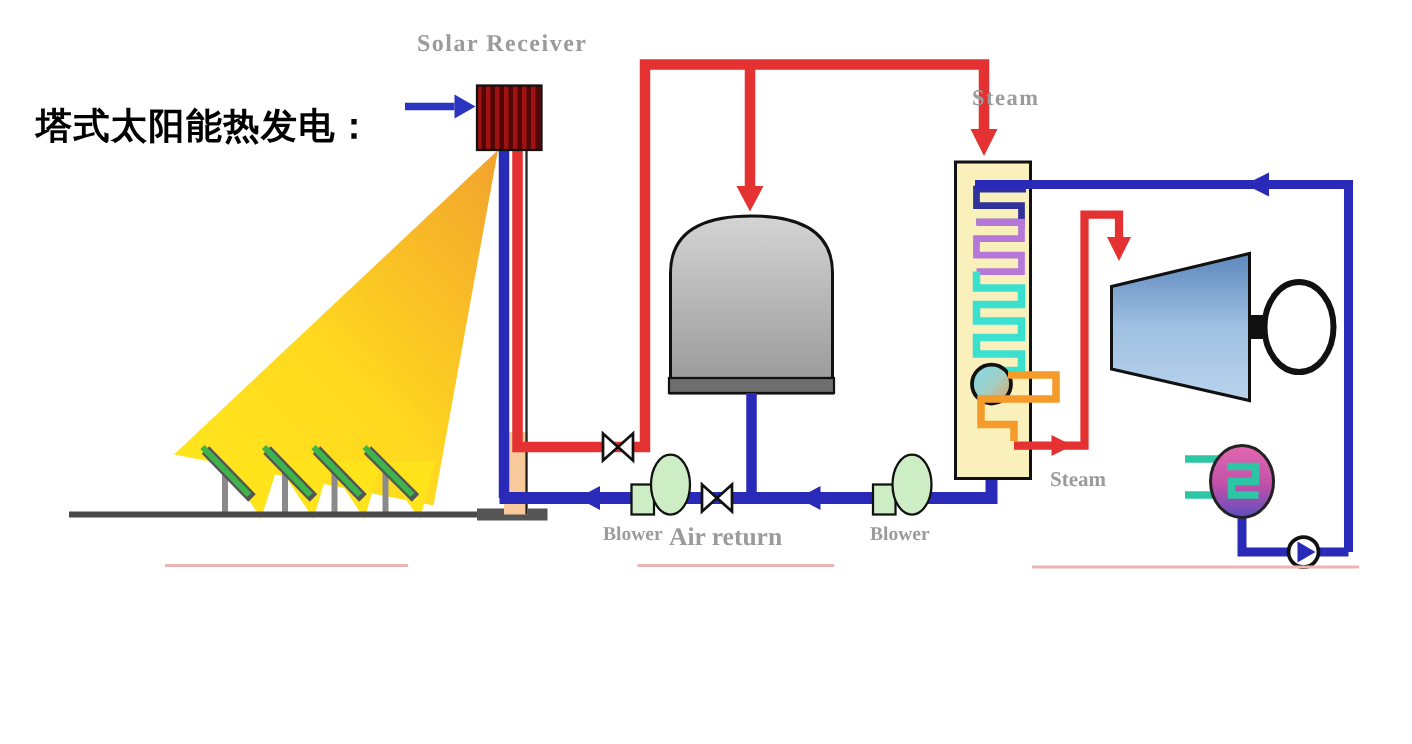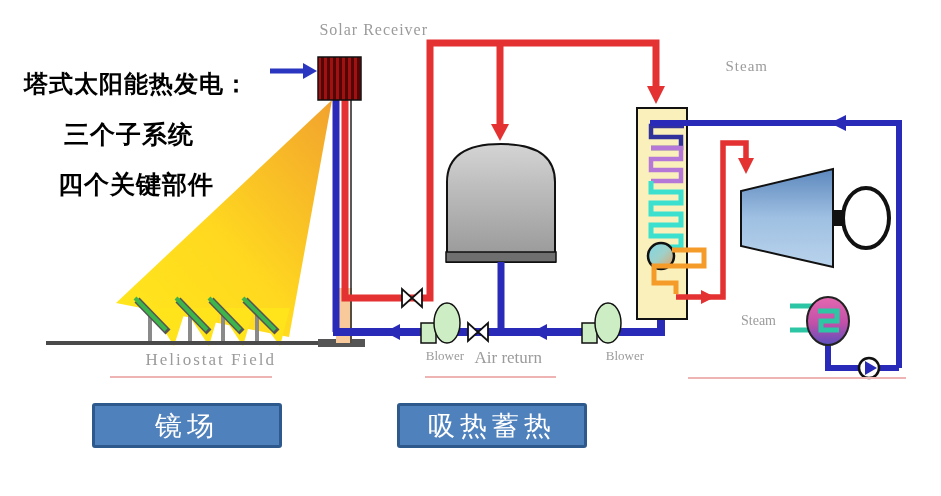--- a/index.html
+++ b/index.html
@@ -1,20 +1,20 @@
 <!DOCTYPE html>
 <html><head>
 <meta charset="utf-8">
 <style>
   html,body{margin:0;padding:0;background:#fff;}
   .stage{position:relative;width:941px;height:496px;background:#ffffff;overflow:hidden;
          font-family:"Liberation Sans",sans-serif;}
   .stage svg{position:absolute;left:0;top:0;}
-  .lbl{position:absolute;color:#9b9b9b;font-family:"Liberation Serif",serif;text-align:right;
-       white-space:nowrap;}
+  .lbl{position:absolute;color:#9b9b9b;font-family:"Liberation Serif",serif;text-align:left;
+       white-space:nowrap;font-weight:bold;}
   .intro{position:absolute;color:#000;font-weight:bold;font-family:Liberation Sans, sans-serif;
          white-space:nowrap;}
   .btn{position:absolute;background:#4f81bd;border:3px solid #2d598c;border-radius:3px;
        color:#fff;display:flex;align-items:center;justify-content:center;
        font-size:27px;letter-spacing:5px;font-family:"DejaVu Sans",sans-serif;cursor:pointer;
        box-sizing:border-box;}
 </style>
 </head>
 <body>
 
@@ -178,27 +178,22 @@
     </g>
 
     <g>
       <line x1="110" y1="377" x2="272" y2="377" stroke="#eeb3b3" stroke-width="2"></line>
       <line x1="425" y1="377" x2="556" y2="377" stroke="#eeb3b3" stroke-width="2"></line>
       <line x1="688" y1="378" x2="906" y2="378" stroke="#eeb3b3" stroke-width="2"></line>
     </g>
   </svg>
 
   <div class="intro" style="left:24px;top:68px;font-size:24px;letter-spacing:1px;">塔式太阳能热发电：</div>
-  <div class="intro" style="left:64px;top:118px;font-size:25px;letter-spacing:1px;">三个子系统</div>
-  <div class="intro" style="left:58px;top:168px;font-size:25px;letter-spacing:1px;">四个关键部件</div>
 
   <div class="lbl" style="left:278px;top:21px;width:150px;font-size:16px;letter-spacing:1px;">Solar Receiver</div>
   <div class="lbl" style="left:648px;top:58px;width:120px;font-size:15px;letter-spacing:1px;">Steam</div>
-  <div class="lbl" style="left:106px;top:350px;width:170px;font-size:17px;letter-spacing:2px;">Heliostat Field</div>
   <div class="lbl" style="left:402px;top:348px;width:62px;font-size:13px;">Blower</div>
   <div class="lbl" style="left:446px;top:348px;width:96px;font-size:17px;">Air return</div>
   <div class="lbl" style="left:580px;top:348px;width:64px;font-size:13px;">Blower</div>
   <div class="lbl" style="left:700px;top:313px;width:76px;font-size:14px;">Steam</div>
 
-  <div class="btn" style="left:92px;top:403px;width:190px;height:45px;">镜场</div>
-  <div class="btn" style="left:397px;top:403px;width:190px;height:45px;">吸热蓄热</div>
 
 </div>
 
 </body></html>

